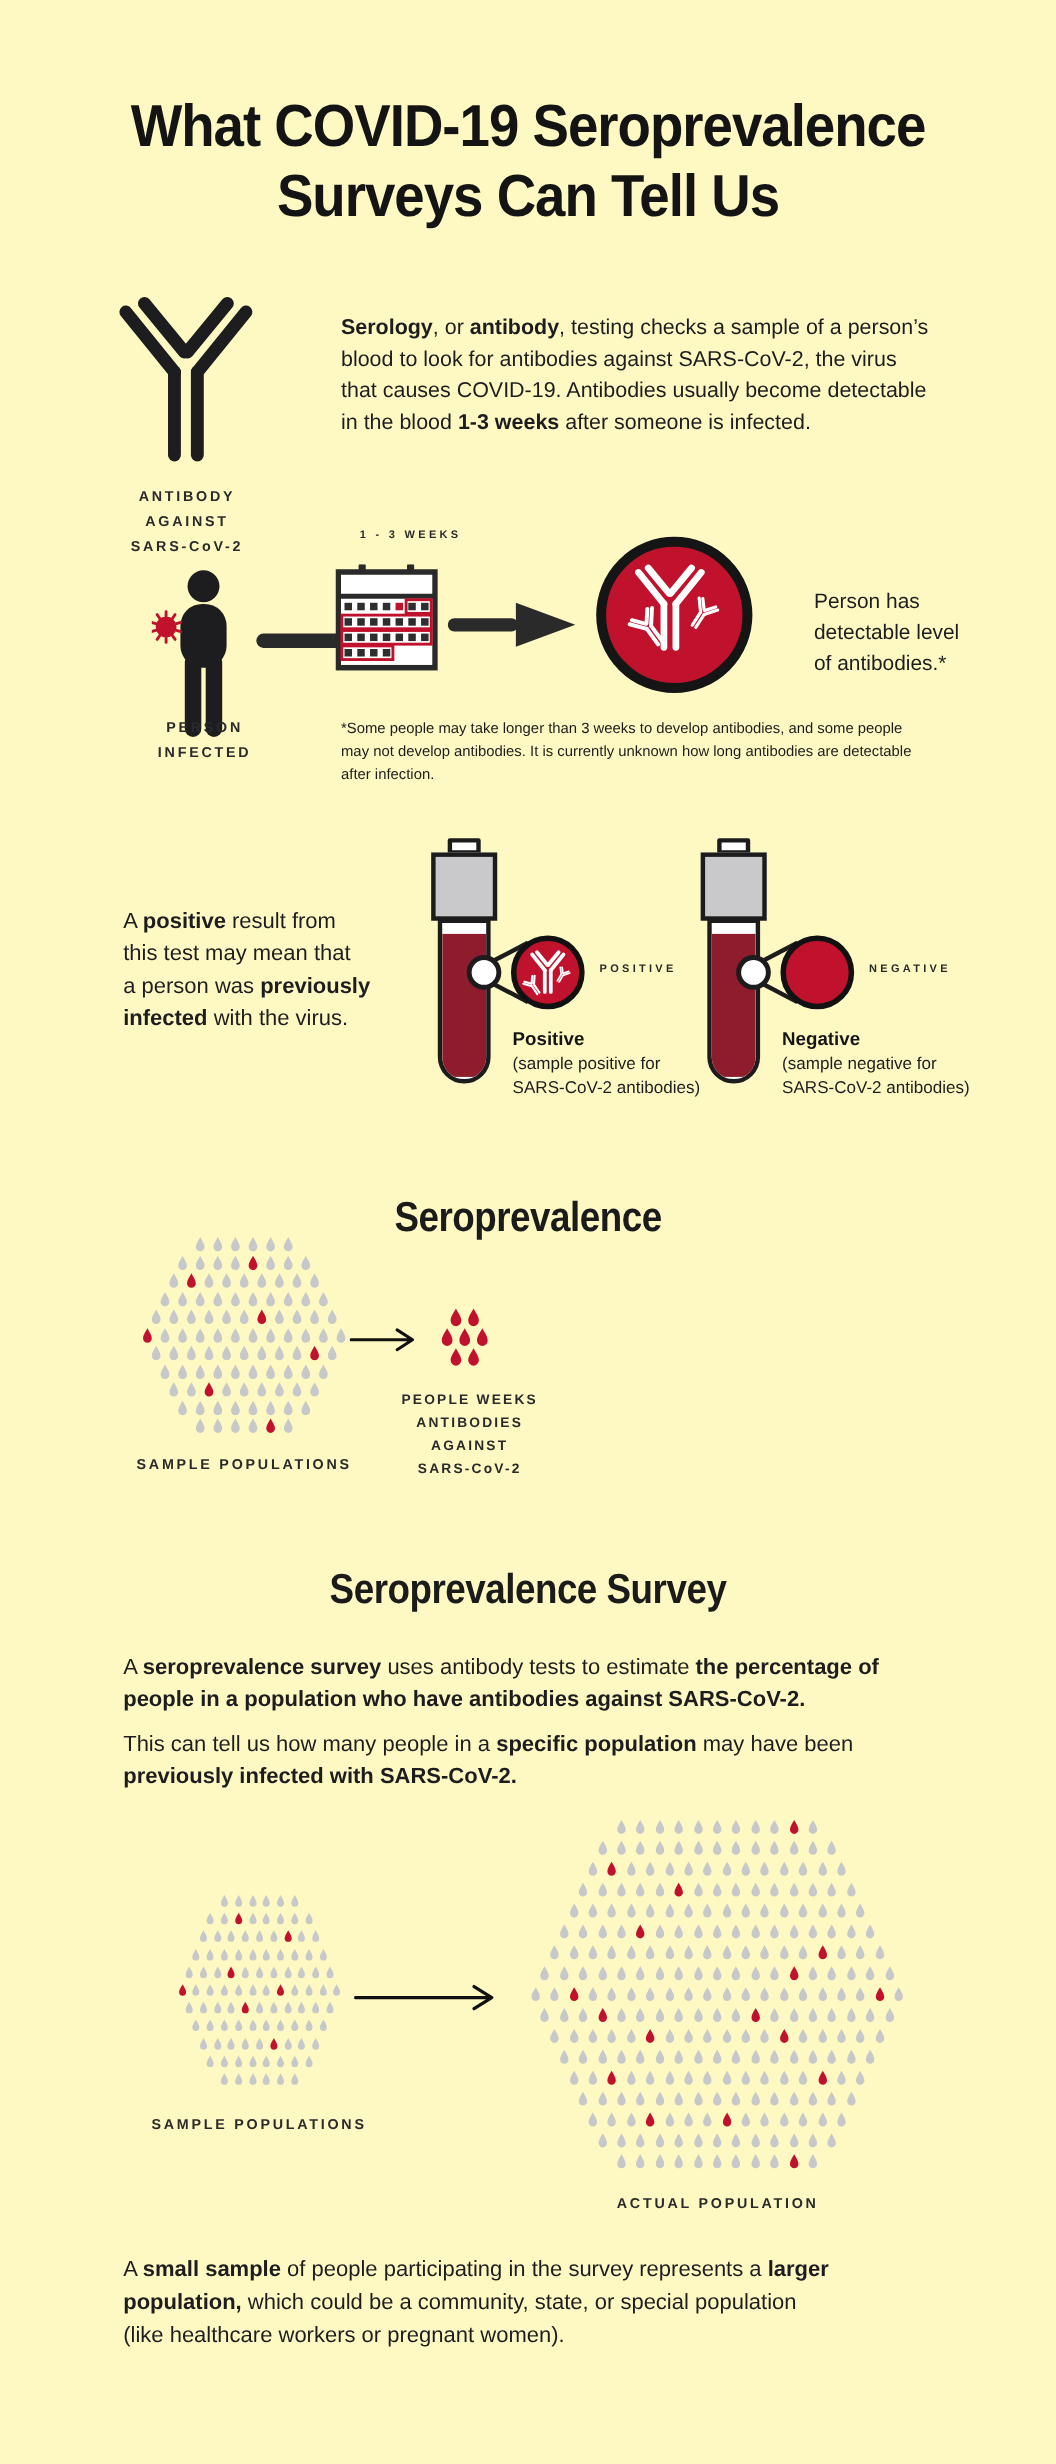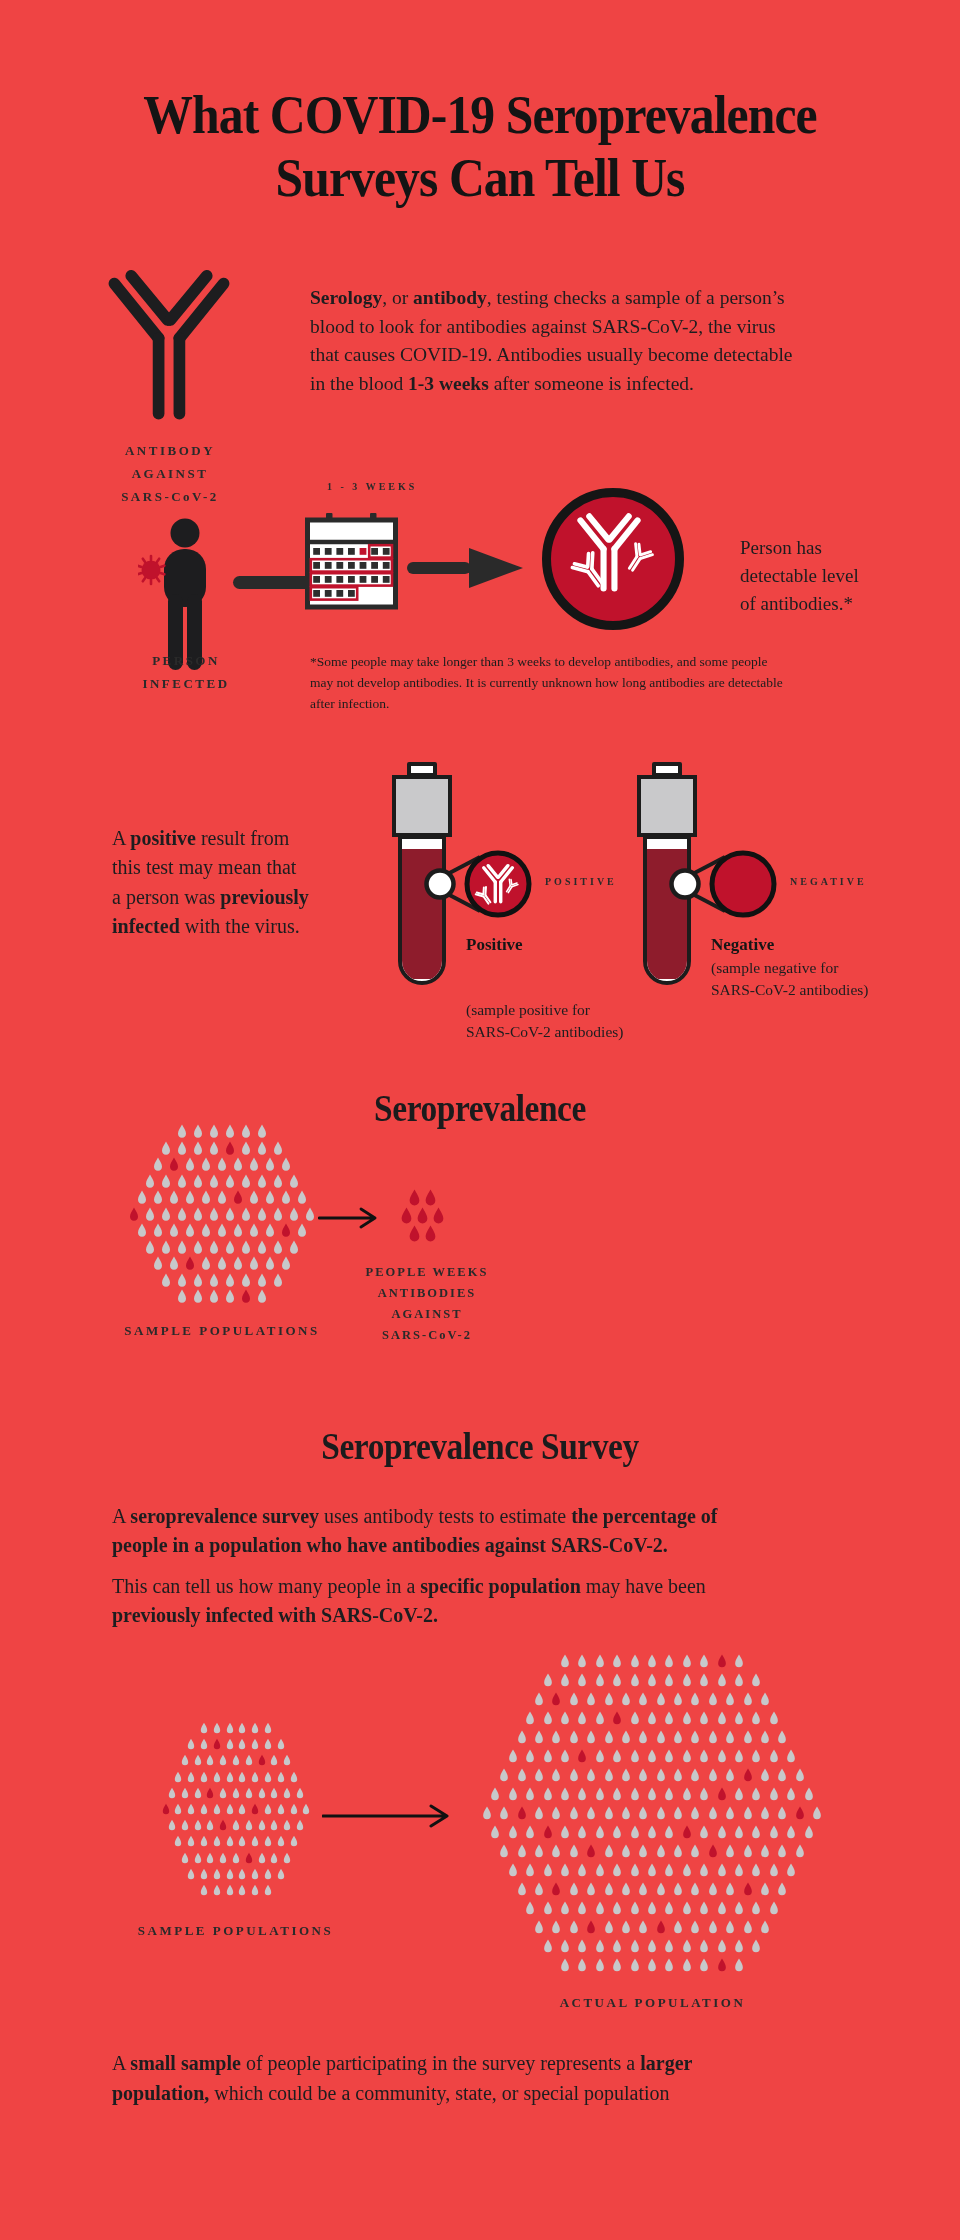--- a/index.html
+++ b/index.html
@@ -1,17 +1,17 @@
 <!DOCTYPE html>
 <html style="--red: #C0122C; --dark-red: #8E1C2C; --gray: #C7C8CA; --ink: #1D1D1F; --cap-gray: #C9C9CB;"><head>
 <meta charset="utf-8">
 <style>
   html,body{margin:0;padding:0;background:#fff;}
-  #stage{position:relative;width:960px;height:2240px;background:#ef4444;overflow:hidden;
-         font-family:Liberation Serif, serif;color:var(--ink);}
+  #stage{position:relative;width:960px;height:2240px;background:#fef9c3;overflow:hidden;
+         font-family:Liberation Sans, sans-serif;color:var(--ink);}
   .abs{position:absolute;}
   .condensed{transform:scaleX(.92);transform-origin:center top;}
   .title{width:100%;text-align:center;font-size:54px;font-weight:700;letter-spacing:-1px;
          line-height:1.16;color:#141414;}
   .title span{display:block;}
   .h2{width:100%;text-align:center;font-size:38px;font-weight:700;letter-spacing:-.5px;
       color:#1b1b1c;transform:scaleX(.88);transform-origin:center top;}
   .para{font-size:19.5px;line-height:1.47;color:#1d1d1f;}
   .para b{font-weight:700;}
   .cap-label{font-weight:700;font-size:13px;letter-spacing:2.5px;color:#2a2a2a;
@@ -162,21 +162,21 @@
     <circle cx="16" cy="40" r="13.5" fill="#fff" stroke="#1c1c1c" stroke-width="4.5"></circle>
     <circle cx="74" cy="40" r="31" style="fill:var(--red)" stroke="#111" stroke-width="5"></circle>
     <use href="#ab" stroke="#fff" stroke-width="10" transform="translate(57,21) scale(0.34)"></use>
     <use href="#ab" stroke="#fff" stroke-width="13" transform="translate(50,50) rotate(-35) scale(0.15)"></use>
     <use href="#ab" stroke="#fff" stroke-width="13" transform="translate(85,34) rotate(31) scale(0.12)"></use>
   </svg>
   <div class="abs callout" style="left:545px;top:876px">POSITIVE</div>
   <div class="abs" style="left:466px;top:934px;width:180px">
     <div class="result-name">Positive</div>
     <div class="result-desc">
-        <span style="display: block; margin-top: 42px;">(sample positive for</span>
+        <span style="display: block;">(sample positive for</span>
         <span style="display: block;">SARS-CoV-2 antibodies)</span>
       </div>
   </div>
 
   <div class="abs tube-tab" style="left:652px;top:762px;width:30px;height:15px"></div>
   <div class="abs tube-cap" style="left:637px;top:775px;width:60px;height:62px"></div>
   <div class="abs tube-body" style="left:643px;top:835px;width:48px;height:150px">
     <div class="tube-blood"></div>
   </div>
   <svg class="abs" style="left:669px;top:844px" width="140" height="80" viewBox="0 0 140 80">
@@ -1726,15 +1726,15 @@
         <svg viewBox="0 0 20 28" width="10" height="13.5">
           <path d="M10 1 C7 6.5 2 13.5 2 19 A8 8.3 0 0 0 18 19 C18 13.5 13 6.5 10 1 Z" fill="#C0122C"></path>
         </svg>
         <svg viewBox="0 0 20 28" width="10" height="13.5">
           <path d="M10 1 C7 6.5 2 13.5 2 19 A8 8.3 0 0 0 18 19 C18 13.5 13 6.5 10 1 Z" fill="#C7C8CA"></path>
         </svg>
       </div>
     </div>
   <div class="abs cap-label" style="left:540px;top:1992px;width:225px">ACTUAL POPULATION</div>
 
-  <div class="abs para" style="left:112px;top:2048px;width:780px;font-size:20px;line-height:1.5"><span>A </span><b>small sample</b><span> of people participating in the survey represents a </span><b>larger</b><br><b>population,</b><span> which could be a community, state, or special population</span><br></div>
+  <div class="abs para" style="left:112px;top:2048px;width:780px;font-size:20px;line-height:1.5"><span>A </span><b>small sample</b><span> of people participating in the survey represents a </span><b>larger</b><br><b>population,</b><span> which could be a community, state, or special population</span><br><span>(like healthcare workers or pregnant women).</span></div>
 
 </div>
 
 </body></html>

